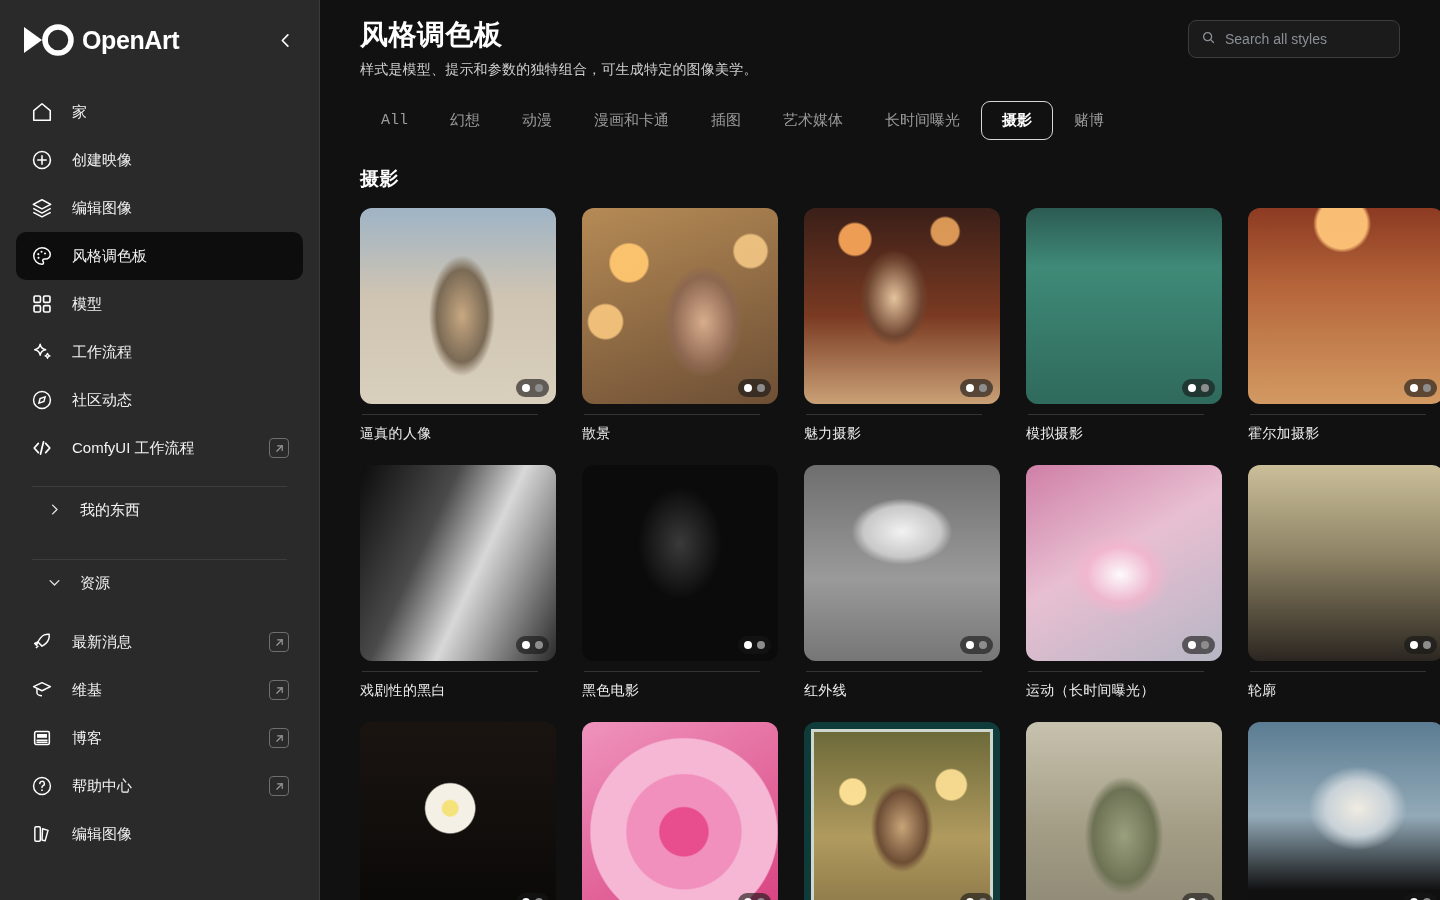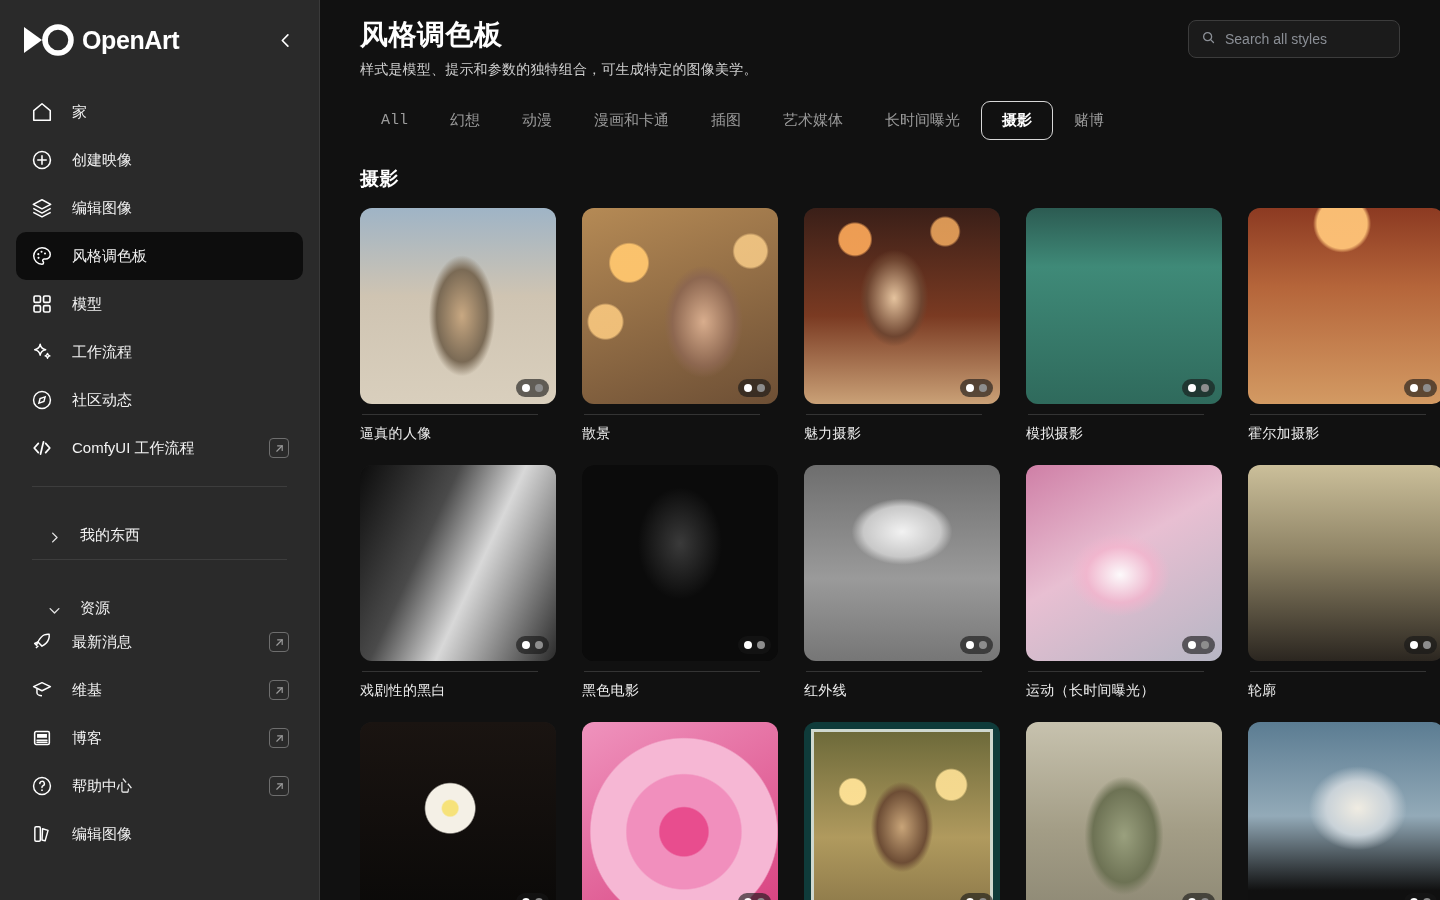--- a/index.html
+++ b/index.html
@@ -39,21 +39,21 @@
   }
   .nav-item .ico { width:24px; height:24px; flex:0 0 24px; display:flex; align-items:center; justify-content:center; }
   .nav-item.active { background:#0d0d0d; }
   .ext-box {
     margin-left:auto; width:20px; height:20px; border:1px solid #6e6e6e;
     border-radius:4px; display:flex; align-items:center; justify-content:center;
     color:#9a9a9a;
   }
   .divider { height:1px; background:#3d3d3d; margin:14px 16px; }
   .group-head {
-    display:flex; align-items:flex-end; gap:18px;
+    display:flex; align-items:flex-start; gap:18px;
     height:44px; padding:0 30px; font-size:15px; color:#f2f2f2; cursor:pointer;
   }
   .group-head .chev { width:16px; height:16px; display:flex; align-items:center; justify-content:center; color:#e2e2e2; }
 
   
   .main { flex:1; height:900px; position:relative; overflow:hidden; background:#111111; }
   .main-head { padding:16px 40px 0 40px; position:relative; }
   .page-title { font-size:28px; font-weight:bold; letter-spacing:0.5px; }
   .page-sub { font-size:14px; color:#cfcfcf; margin-top:7px; letter-spacing:0.2px; }
 

